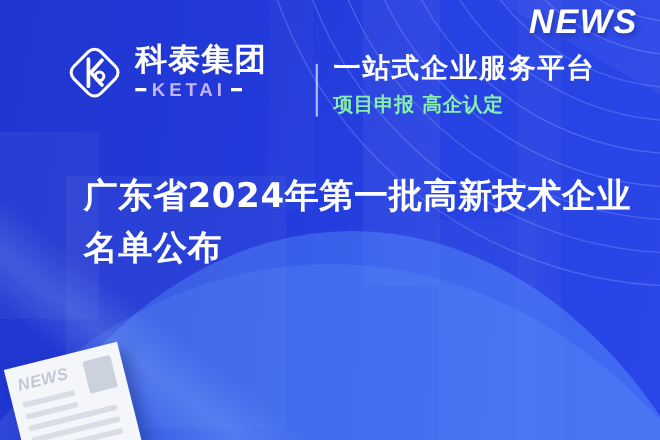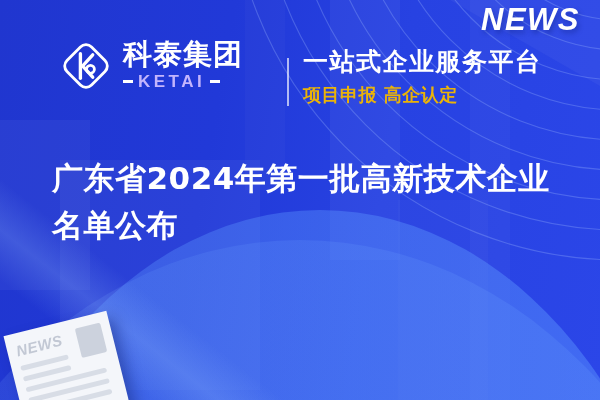--- a/index.html
+++ b/index.html
@@ -151,21 +151,21 @@
   .tagline-main {
     color: #ffffff;
     font-size: 25px;
     font-weight: 700;
     letter-spacing: 1.5px;
     line-height: 1.1;
     white-space: nowrap;
     font-family: "DejaVu Sans", sans-serif;
   }
   .tagline-sub {
-    color: #eab308;
+    color: #86efac;
     font-size: 18px;
     font-weight: 700;
     letter-spacing: 0.5px;
     margin-top: 7px;
     white-space: nowrap;
     font-family: "DejaVu Sans", sans-serif;
   }
 
   .news-word {
     position: absolute;
@@ -175,21 +175,21 @@
     font-size: 31px;
     font-weight: 700;
     letter-spacing: 1.5px;
     font-style: italic;
     text-shadow: 2px 3px 5px rgba(10,25,110,0.35);
   }
 
   
   .title {
     position: absolute;
-    left: 52px;
+    left: 76px;
     top: 155px;
     width: 500px;
     color: #ffffff;
     font-size: 31px;
     font-weight: 700;
     line-height: 1.52;
     letter-spacing: 0.5px;
     font-family: "DejaVu Sans", sans-serif;
   }
 

